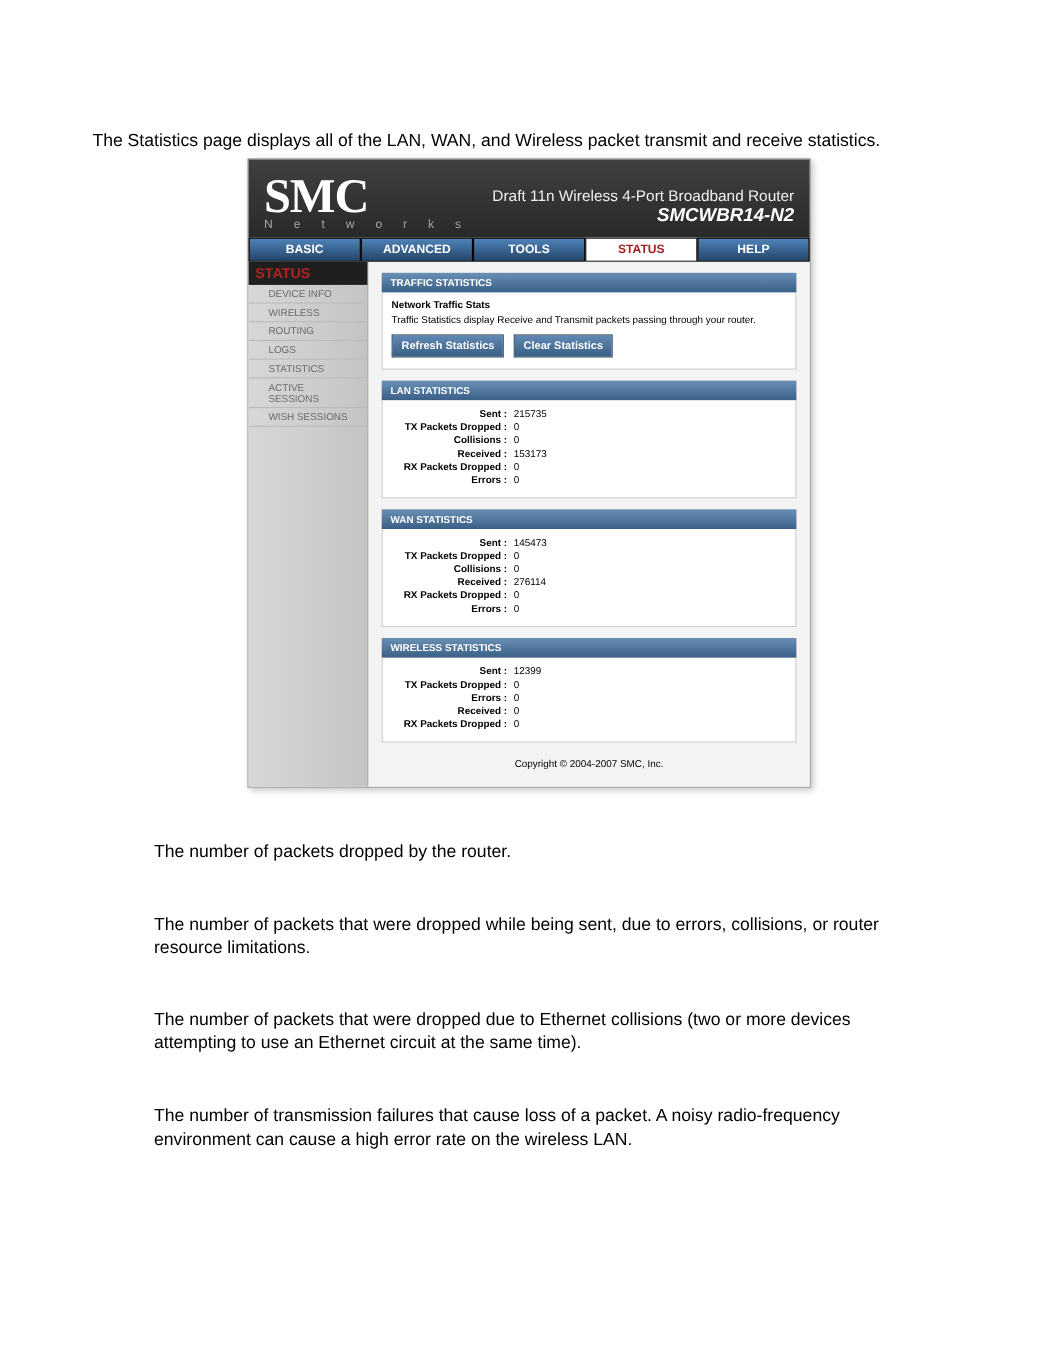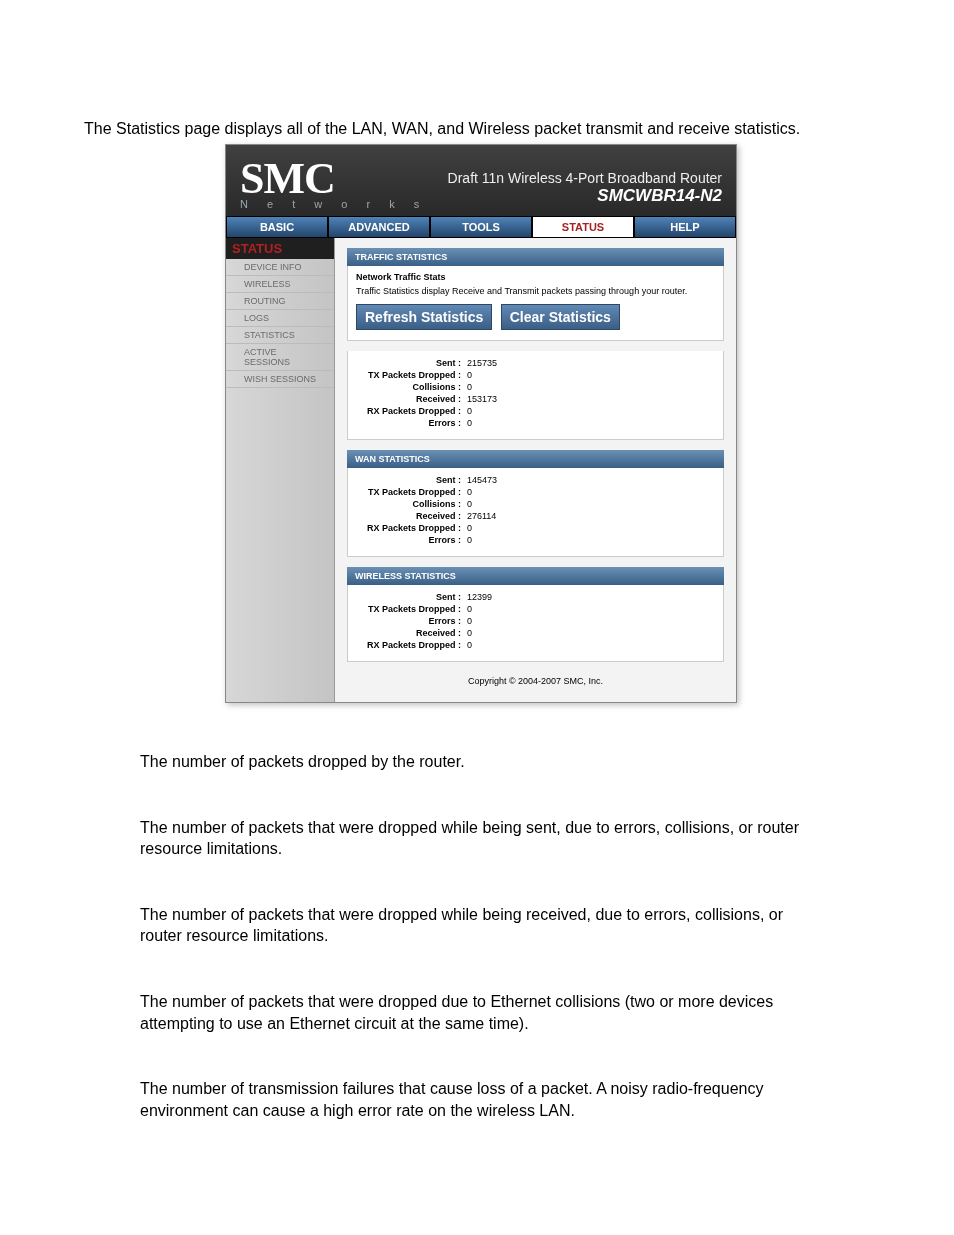--- a/index.html
+++ b/index.html
@@ -132,21 +132,21 @@
   }
   .section-desc {
     font-size: 9px;
     margin-bottom: 8px;
     font-family: Verdana, Arial, sans-serif;
   }
   .btn {
     display: inline-block;
     background: linear-gradient(#6189b4, #3a5f86);
     color: #fff;
-    font-size: 14px;
+    font-size: 10px;
     font-weight: 700;
     padding: 4px 8px;
     margin-right: 4px;
     border: 1px solid #2c4864;
     cursor: pointer;
     font-family: Verdana, Arial, sans-serif;
   }
   .stats-grid {
     display: flex;
     font-size: 9px;
@@ -227,20 +227,21 @@
       <div class="content">
 
         <div class="section-head">TRAFFIC STATISTICS</div>
         <div class="section-body">
           <div class="section-sub">Network Traffic Stats</div>
           <div class="section-desc">Traffic Statistics display Receive and Transmit packets passing through your router.</div>
           <span class="btn">Refresh Statistics</span>
           <span class="btn">Clear Statistics</span>
         </div>
 
+        <div class="section-head">LAN STATISTICS</div>
         <div class="section-body">
           <div class="stats-grid">
             <div class="stats-col">
               <div class="stat-row">
                   <span class="stat-label">Sent :</span>
                   <span class="stat-value">215735</span>
                 </div>
               <div class="stat-row">
                   <span class="stat-label">TX Packets Dropped :</span>
                   <span class="stat-value">0</span>
@@ -333,18 +334,17 @@
 
         <div class="copyright">Copyright © 2004-2007 SMC, Inc.</div>
 
       </div>
     </div>
   </div>
 
   <div class="defs">
     <div class="def">The number of packets dropped by the router.</div>
     <div class="def">The number of packets that were dropped while being sent, due to errors, collisions, or router resource limitations.</div>
-    <div class="def">The number of packets that were dropped while being received, due to errors, collisions, or router resource limitations.</div>
     <div class="def">The number of packets that were dropped due to Ethernet collisions (two or more devices attempting to use an Ethernet circuit at the same time).</div>
     <div class="def">The number of transmission failures that cause loss of a packet. A noisy radio-frequency environment can cause a high error rate on the wireless LAN.</div>
   </div>
 
 </div>
 
 </body></html>

